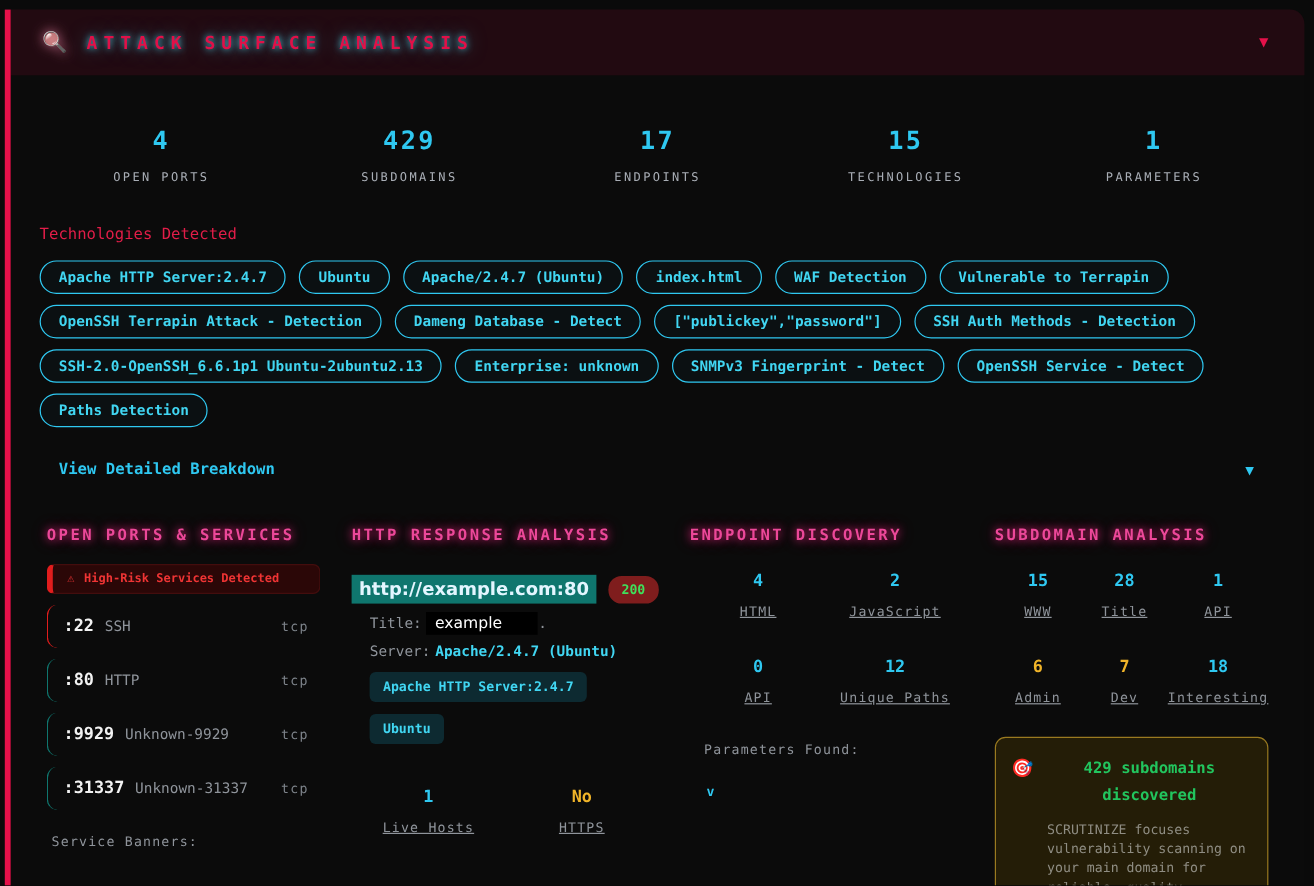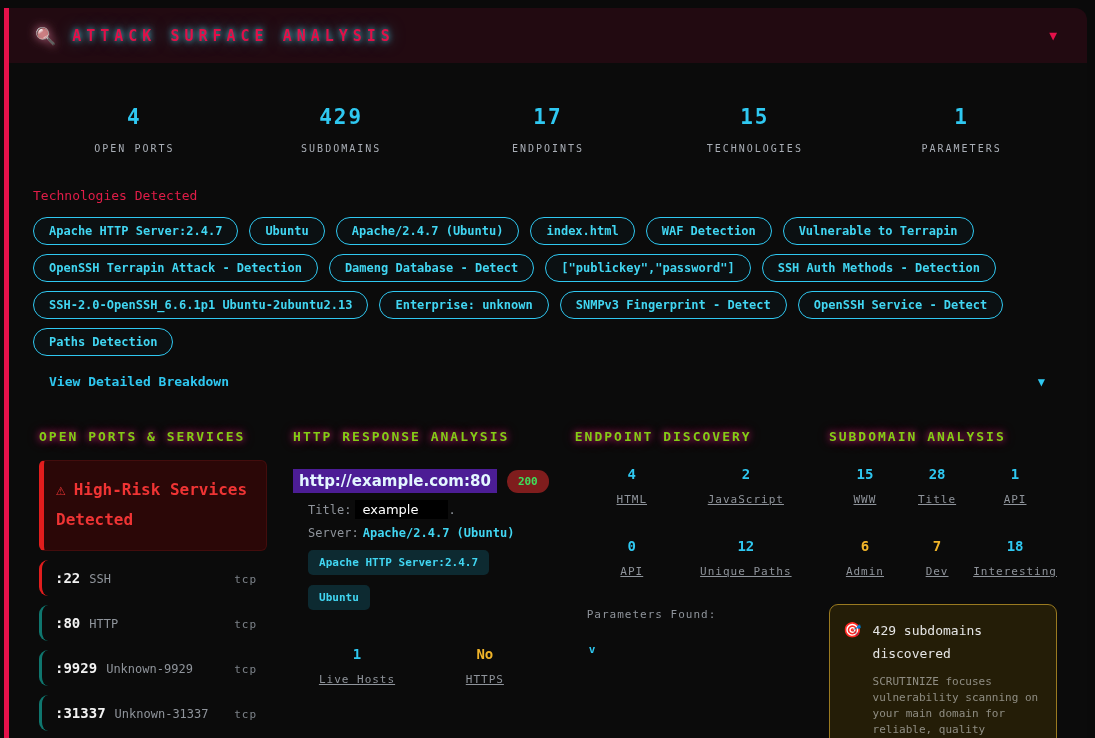--- a/index.html
+++ b/index.html
@@ -60,78 +60,78 @@
     border-radius: 14px;
     padding: 6px 15px;
     color: #41d6f2;
     font-size: 12px;
     font-weight: bold;
     background: rgba(47,200,241,0.03);
     white-space: nowrap;
   }
   
   .breakdown {
-    margin-top: 18px;
+    margin-top: 28px;
     display: flex;
     justify-content: space-between;
     align-items: center;
     padding: 0 20px 0 18px;
     color: #2fc8f1;
     font-weight: bold;
     font-size: 13px;
     cursor: pointer;
   }
   .breakdown-caret { font-size: 12px; }
   
   .detail-grid {
     margin-top: 40px;
     display: grid;
     grid-template-columns: repeat(4, 1fr);
     gap: 0 26px;
     padding: 0 8px;
   }
   .col-title {
-    color: #84cc16;
+    color: #ec4899;
     font-weight: bold;
     font-size: 13px;
     letter-spacing: 2px;
     text-shadow: 0 0 7px rgba(255,40,140,.85), 0 0 14px rgba(255,40,140,.4);
   }
   
   .warning-box {
     margin-top: 16px;
     background: #2b0707;
     border: 1px solid #430d0d;
     border-left: 5px solid #e11d1d;
     border-radius: 6px;
-    padding: 14px 12px;
+    padding: 2px 12px;
     color: #ef3434;
     font-weight: bold;
-    font-size: 16px;
+    font-size: 10px;
     line-height: 1.9;
   }
   .warn-icon { margin-right: 8px; }
   .port-row {
     margin-top: 9px;
-    border-left: 3px solid #0f766e;
+    border-left: 1px solid #0f766e;
     border-radius: 9px 0 0 9px;
     padding: 10px 10px 10px 13px;
     display: flex;
     align-items: baseline;
     min-height: 35px;
   }
   .port-row.risk-high { border-left-color: #e11d1d; }
   .port-num { color: #f2f2f2; font-weight: bold; font-size: 14px; }
   .port-svc { margin-left: 9px; color: #8f949b; font-size: 12px; }
   .port-proto { margin-left: auto; color: #7d838a; font-size: 11px; letter-spacing: 1px; }
   .banners-label { margin-top: 20px; padding-left: 4px; color: #8f949b; font-size: 11px; letter-spacing: 1px; }
   
   .url-line { margin-top: 25px; display: flex; align-items: center; gap: 10px; }
   .url-code {
-    background: #4c1d95;
+    background: #0f766e;
     color: #e3f6ff;
     font-family: "DejaVu Sans", sans-serif;
     font-weight: bold;
     font-size: 15px;
     padding: 3px 6px;
     white-space: nowrap;
   }
   .status-badge {
     background: #7f1d1d;
     color: #3fe05b;
@@ -191,21 +191,21 @@
   .notice {
     margin-top: 26px;
     background: #241d07;
     border: 1px solid #9a7a20;
     border-radius: 9px;
     padding: 15px 13px;
     display: flex;
     gap: 11px;
   }
   .notice-icon { font-size: 15px; line-height: 1.4; }
-  .notice-title { color: #e5e5e5; font-weight: normal; font-size: 13px; line-height: 1.75; }
+  .notice-title { color: #22c55e; font-weight: bold; font-size: 13px; line-height: 1.75; text-align: center; }
   .notice-body { margin-top: 8px; color: #8f8d83; font-size: 11px; line-height: 1.48; }
 </style>
 </head>
 <body>
 
 <div class="card">
 
   <div class="card-header">
     <span class="hdr-icon">🔍</span>
     <span class="hdr-title">ATTACK SURFACE ANALYSIS</span>

